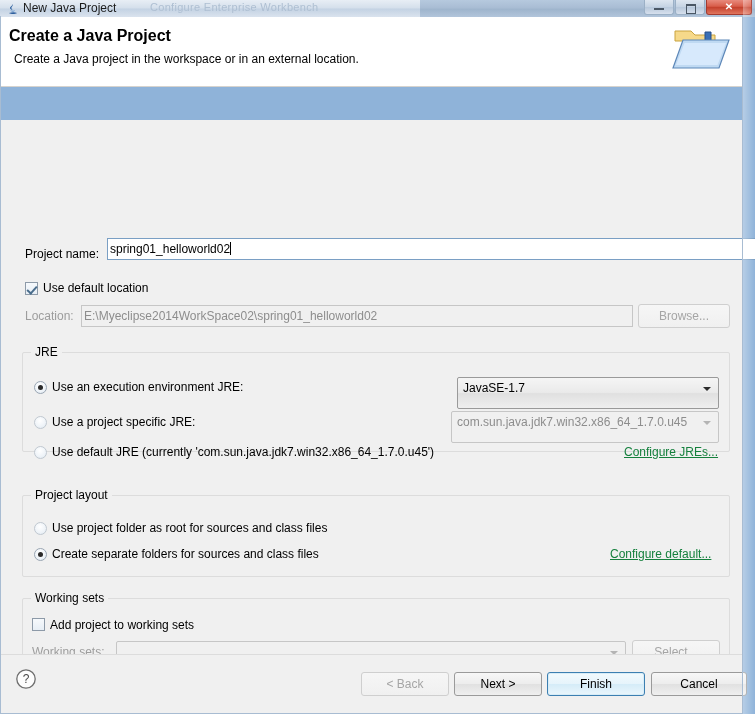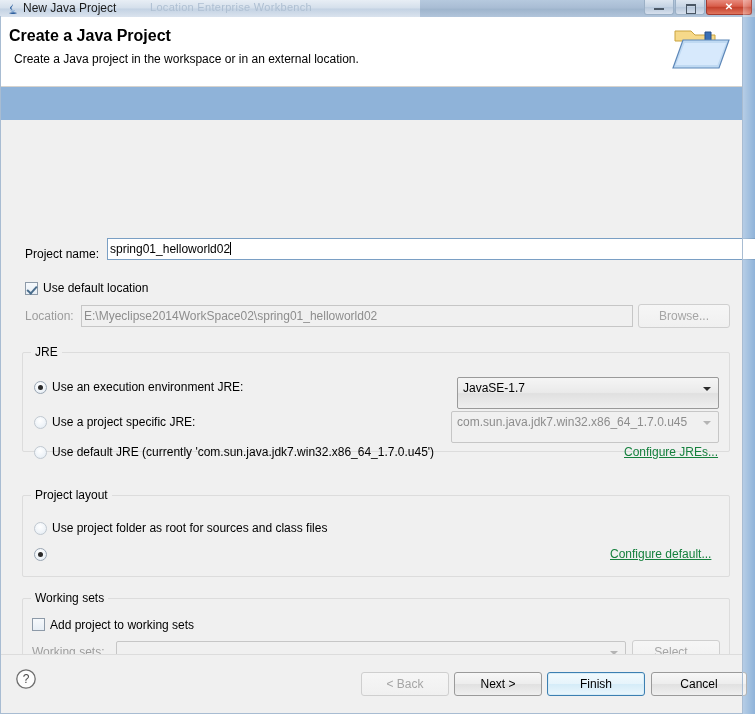--- a/index.html
+++ b/index.html
@@ -342,21 +342,21 @@
 
     <span class="title-icon">
       <svg width="14" height="14" viewBox="0 0 14 14">
         <path d="M4 11 C7 10, 10 10, 12 11 C10 12.4, 6 12.4, 4 11 Z" fill="#2d5f9e"></path>
         <path d="M7.4 2 C9 3.6, 6.2 4.6, 6.4 6.2 C6.6 7.6, 8.6 8, 8.6 8 C8.6 8, 5 7.8, 5 6 C5 4.3, 8.2 3.8, 7.4 2 Z" fill="#2d5f9e"></path>
         <path d="M5.6 8.6 C5 9.4, 7.2 9.6, 9.2 9.2 C10 9, 9.6 8.6, 9.6 8.6 C9.6 8.6, 7 9.2, 5.6 8.6 Z" fill="#3f7ec2"></path>
       </svg>
     </span>
 
     <span class="title-text">New Java Project</span>
-    <span class="title-ghost">Location Enterprise Workbench</span>
+    <span class="title-ghost">Configure Enterprise Workbench</span>
 
     <div class="winbtns">
       <div class="winbtn">
         <span class="bar-min"></span>
       </div>
       <div class="winbtn">
         <span class="box-max"></span>
       </div>
       <div class="winbtn close">
         <span class="glyph">✕</span>
@@ -406,20 +406,21 @@
     <span class="link" style="left:623px; top:325px;">Configure JREs...</span>
 
     <div class="group" style="left:21px; top:375px; width:708px; height:82px;">
       <span class="group-title">Project layout</span>
     </div>
 
     <span class="rad off" style="left:33px; top:402px;"></span>
     <span class="lbl" style="left:51px; top:401px;">Use project folder as root for sources and class files</span>
 
     <span class="rad selected" style="left:33px; top:428px;"></span>
+    <span class="lbl" style="left:51px; top:427px;">Create separate folders for sources and class files</span>
     <span class="link" style="left:609px; top:427px;">Configure default...</span>
 
     <div class="group" style="left:21px; top:478px; width:708px; height:88px;">
       <span class="group-title">Working sets</span>
     </div>
 
     <span class="chk" style="left:31px; top:498px;"></span>
     <span class="lbl" style="left:49px; top:498px;">Add project to working sets</span>
 
     <span class="lbl dim" style="left:31px; top:525px;">Working sets:</span>

